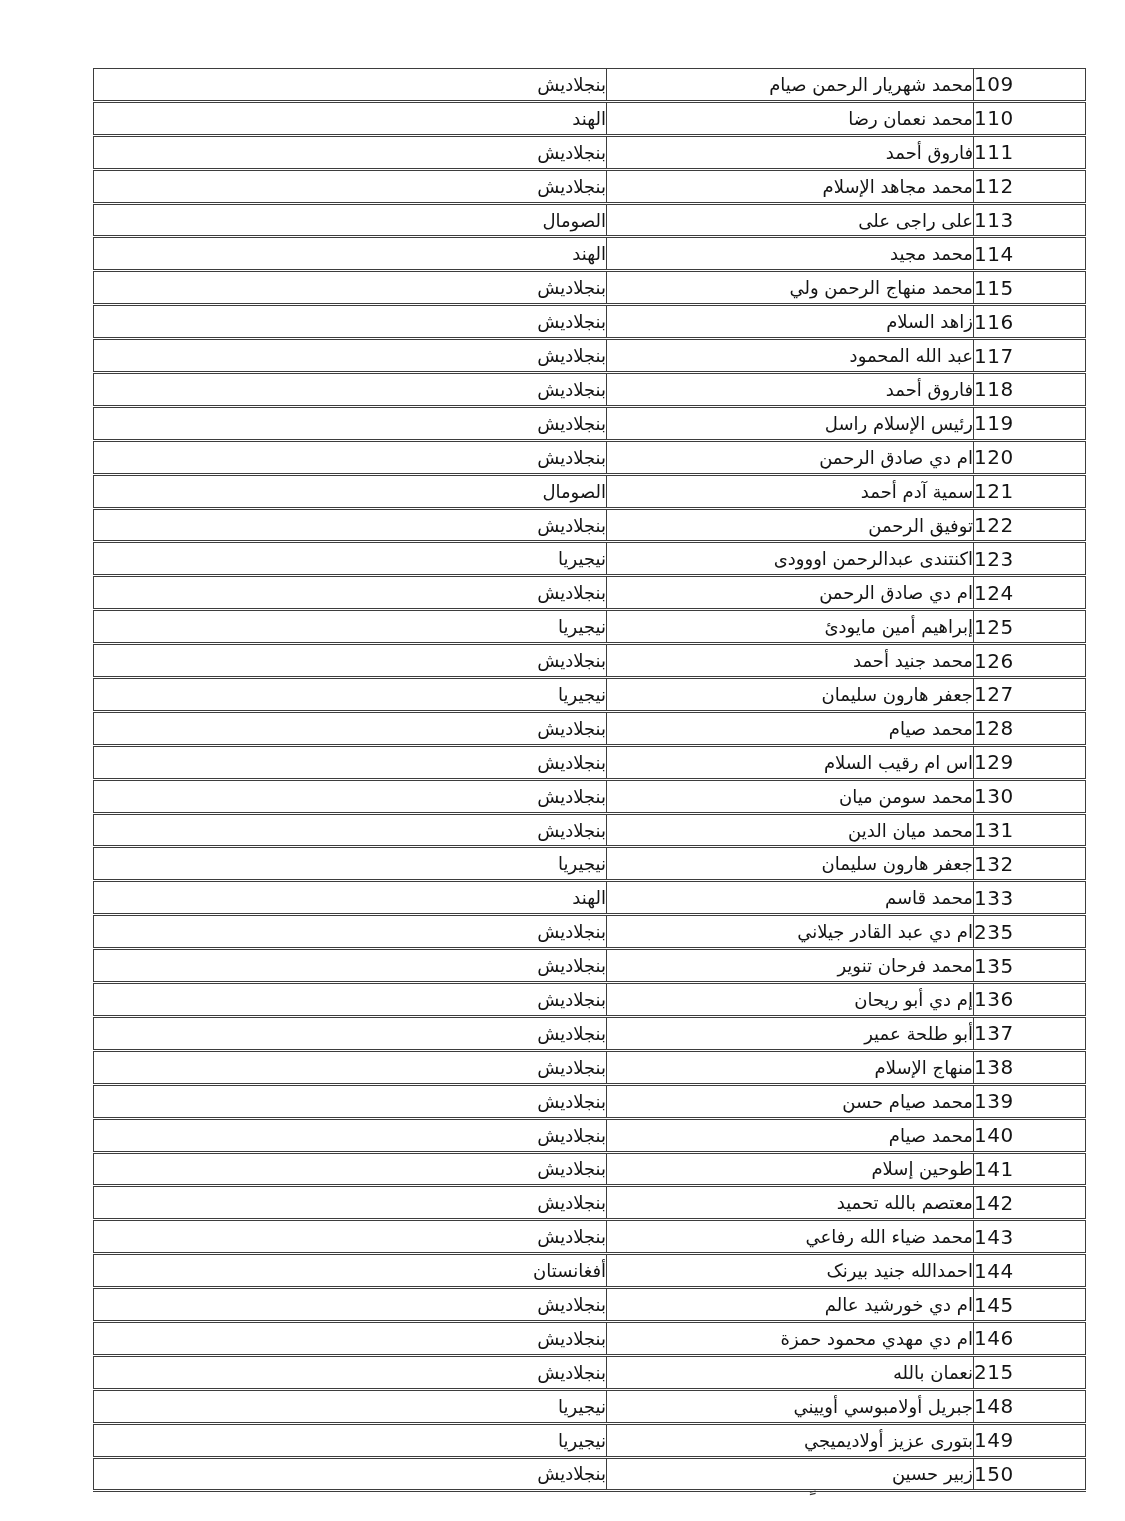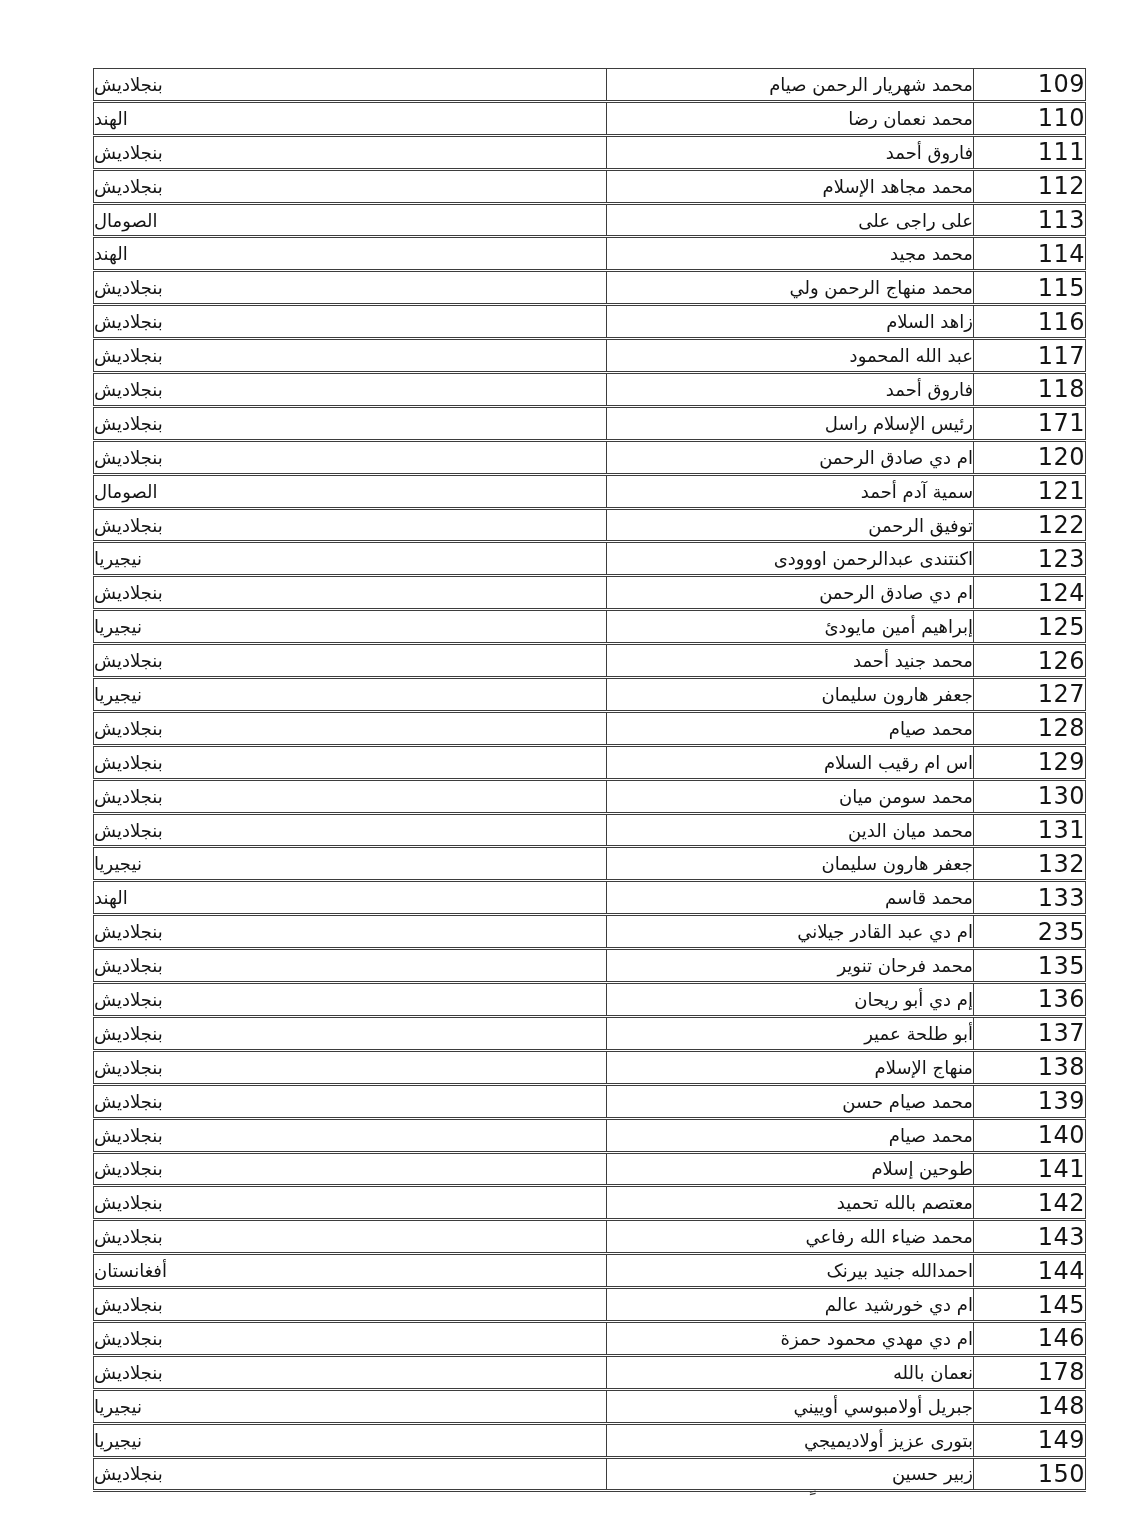--- a/index.html
+++ b/index.html
@@ -32,32 +32,32 @@
     padding: 0;
     vertical-align: middle;
     white-space: nowrap;
     overflow: hidden;
     color: #141414;
   }
   table.roster tr:first-child td {
     border-top: 1.5px solid #3d3d3d;
   }
   td.num {
-    text-align: right;
-    font-size: 24px;
+    text-align: left;
+    font-size: 20px;
     letter-spacing: 0.5px;
     color: #111111;
   }
   td.name {
     font-size: 18px;
     padding-right: 9px;
     padding-left: 4px;
   }
   td.country {
-    text-align: left;
+    text-align: right;
     font-size: 18px;
     padding-right: 11px;
   }
   .stray-mark {
     position: absolute;
     top: 1488px;
     left: 796px;
     width: 30px;
     text-align: center;
     font-size: 20px;
@@ -121,21 +121,21 @@
           <td class="num">117</td>
           <td class="name">عبد الله المحمود</td>
           <td class="country">بنجلاديش</td>
         </tr>
         <tr>
           <td class="num">118</td>
           <td class="name">فاروق أحمد</td>
           <td class="country">بنجلاديش</td>
         </tr>
         <tr>
-          <td class="num">171</td>
+          <td class="num">119</td>
           <td class="name">رئيس الإسلام راسل</td>
           <td class="country">بنجلاديش</td>
         </tr>
         <tr>
           <td class="num">120</td>
           <td class="name">ام دي صادق الرحمن</td>
           <td class="country">بنجلاديش</td>
         </tr>
         <tr>
           <td class="num">121</td>
@@ -261,21 +261,21 @@
           <td class="num">145</td>
           <td class="name">ام دي خورشيد عالم</td>
           <td class="country">بنجلاديش</td>
         </tr>
         <tr>
           <td class="num">146</td>
           <td class="name">ام دي مهدي محمود حمزة</td>
           <td class="country">بنجلاديش</td>
         </tr>
         <tr>
-          <td class="num">178</td>
+          <td class="num">215</td>
           <td class="name">نعمان بالله</td>
           <td class="country">بنجلاديش</td>
         </tr>
         <tr>
           <td class="num">148</td>
           <td class="name">جبريل أولامبوسي أوييني</td>
           <td class="country">نيجيريا</td>
         </tr>
         <tr>
           <td class="num">149</td>

